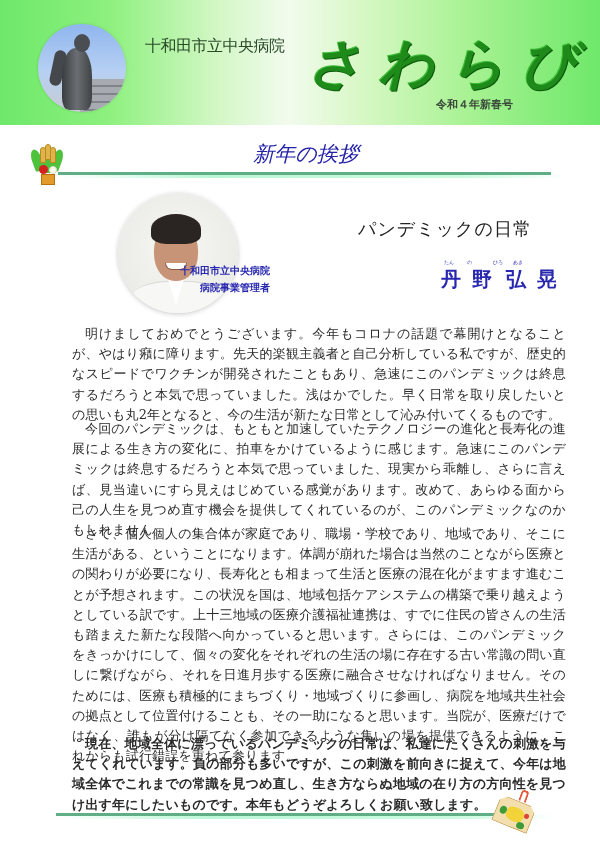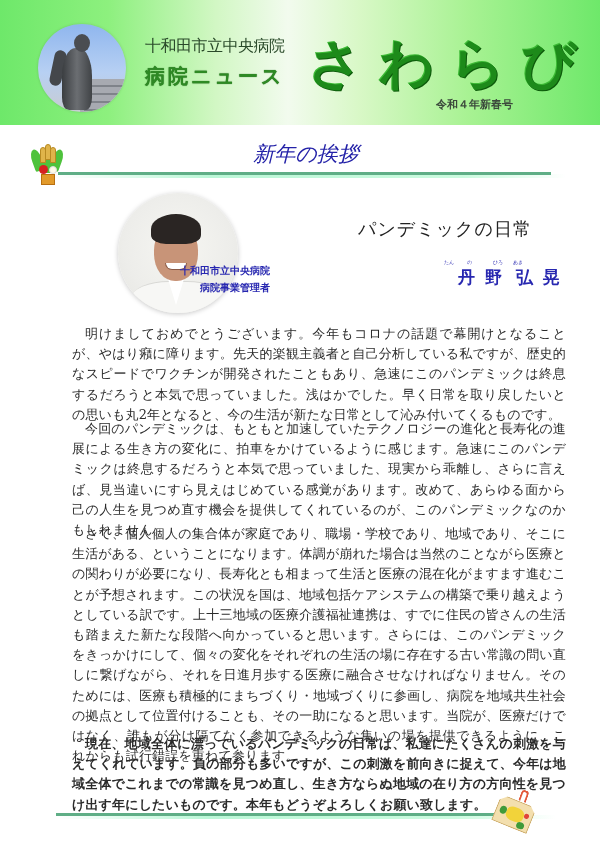--- a/index.html
+++ b/index.html
@@ -28,20 +28,21 @@
     }
     .news-label {
       position: absolute; left: 145px; top: 63px; font-family: "DejaVu Sans", sans-serif;
       font-size: 20px; font-weight: bold; color: #2e8a24; letter-spacing: 3px;
       text-shadow: 0 0 1px #155c10;
     }
     .sawarabi {
       position: absolute; left: 308px; top: 28px; font-family: "DejaVu Serif", serif;
       font-size: 54px; font-weight: bold; color: #1d8a1a; letter-spacing: 16px;
       text-shadow: 1px 1px 0 #0d5a0b, -1px -1px 0 #3cba35;
+      font-style: italic;
     }
     .issue {
       position: absolute; left: 436px; top: 97px; font-family: "DejaVu Sans", sans-serif;
       font-size: 11px; font-weight: bold; color: #3c4a3c;
     }
 
     
     .kadomatsu { position: absolute; left: 32px; top: 143px; width: 32px; height: 42px; }
     .kadomatsu .leaf { position: absolute; background: #4ec23c; border-radius: 50% 50% 10% 10%; }
     .kadomatsu .bamboo { position: absolute; top: 4px; width: 6px; height: 16px; background: #e0b44a; border-radius: 3px 3px 0 0; border: 1px solid #b88a22; }
@@ -74,21 +75,21 @@
     .article-title {
       position: absolute; left: 358px; top: 217px; font-family: "DejaVu Serif", serif; font-size: 18px; color: #222;
       letter-spacing: 1px;
     }
     .affil {
       position: absolute; right: 330px; top: 262px; text-align: right;
       font-family: "DejaVu Sans", sans-serif; font-size: 10px; font-weight: bold; color: #2727b0; line-height: 17px;
     }
     .author-name {
       position: absolute; left: 441px; top: 266px; font-family: "DejaVu Serif", serif;
-      font-size: 17px; font-weight: bold; color: #2727b0; letter-spacing: 2px; margin-left: 17px;
+      font-size: 20px; font-weight: bold; color: #2727b0; letter-spacing: 2px;
     }
     .author-name .gap { display: inline-block; width: 12px; }
     .ruby {
       position: absolute; top: 259px; font-family: "DejaVu Sans", sans-serif; font-size: 5px; color: #2727b0;
     }
 
     
     .body-text {
       position: absolute; left: 72px; width: 494px;
       font-family: "DejaVu Serif", serif; font-size: 13px; line-height: 20.2px; color: #2b2b2b;
@@ -112,21 +113,20 @@
 <body>
 
 <div class="banner">
   <div class="banner-photo">
     <div class="bldg"></div>
     <div class="statue-arm"></div>
     <div class="statue-body"></div>
     <div class="statue-head"></div>
   </div>
   <div class="hospital-name">十和田市立中央病院</div>
-  <div class="news-label">病院ニュース</div>
   <div class="sawarabi">さわらび</div>
   <div class="issue">令和４年新春号</div>
 </div>
 
 <div class="kadomatsu">
   <div class="leaf" style="left:0px; top:6px; width:10px; height:22px; transform:rotate(-20deg);"></div>
   <div class="leaf" style="left:20px; top:6px; width:10px; height:22px; transform:rotate(20deg);"></div>
   <div class="leaf" style="left:8px; top:12px; width:16px; height:18px;"></div>
   <div class="bamboo" style="left:8px;"></div>
   <div class="bamboo" style="left:13px; top:1px;"></div>

